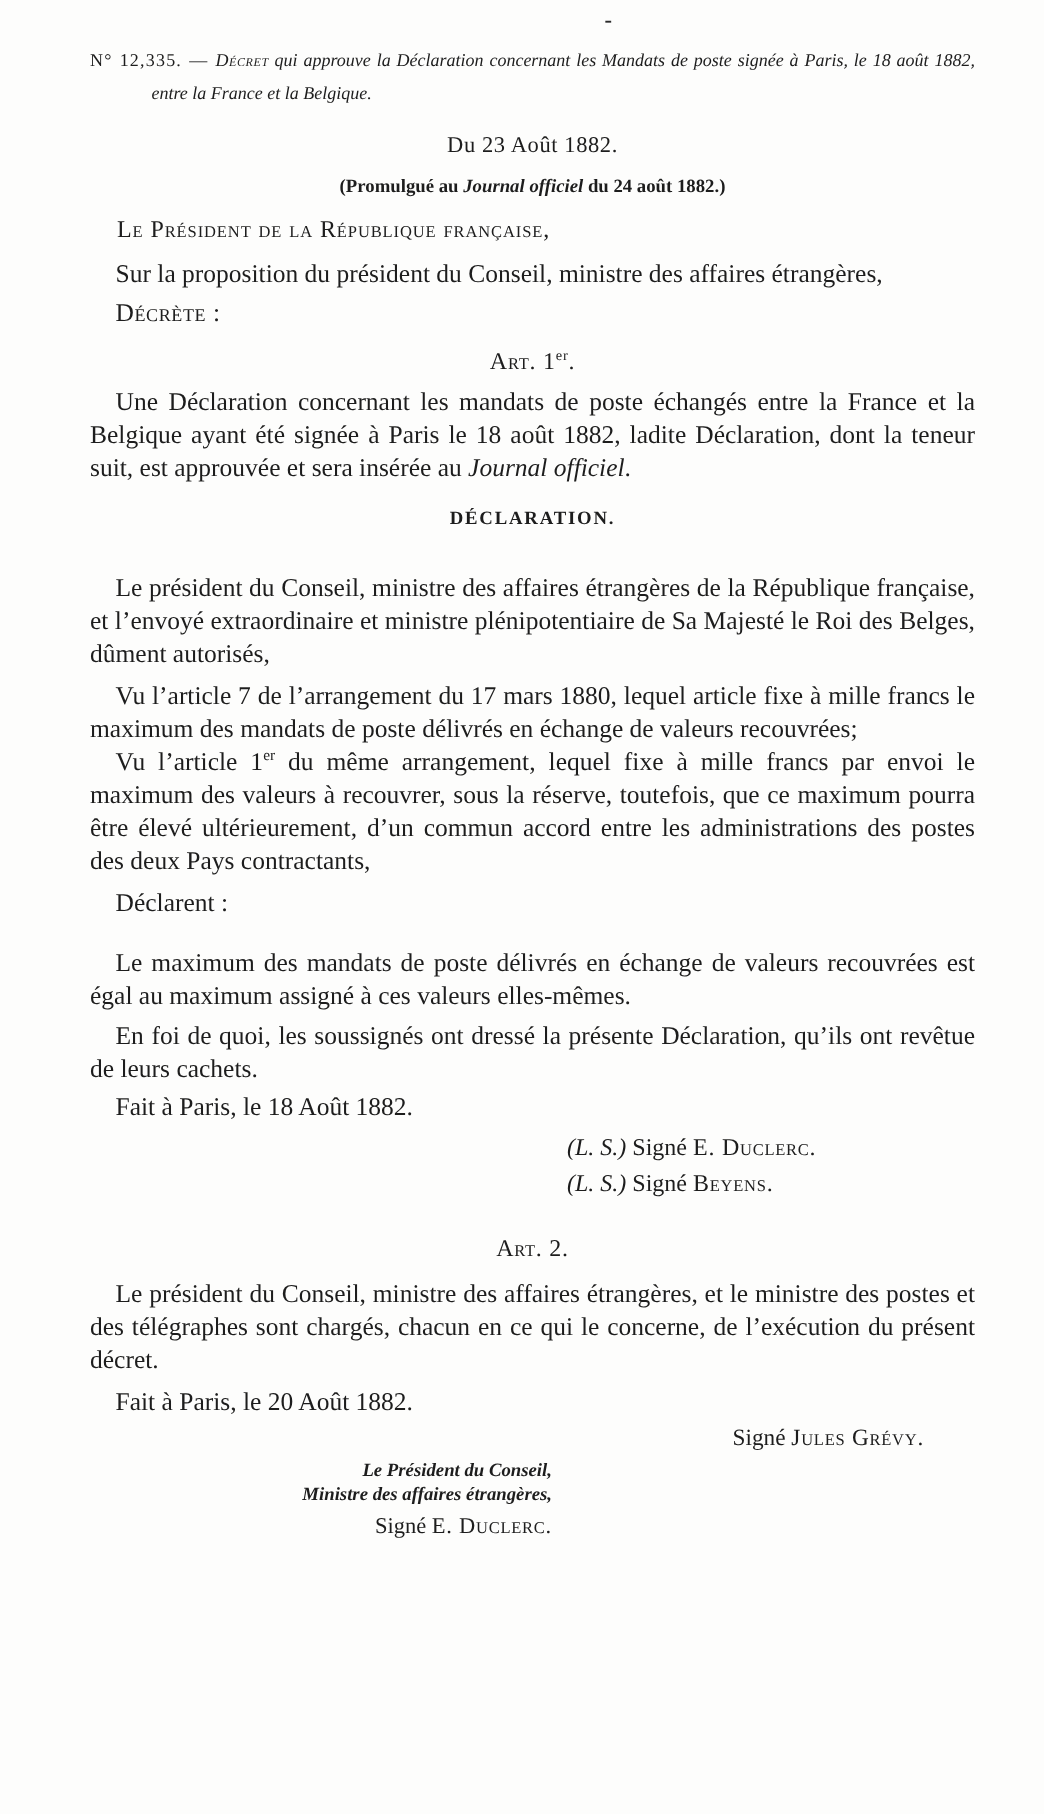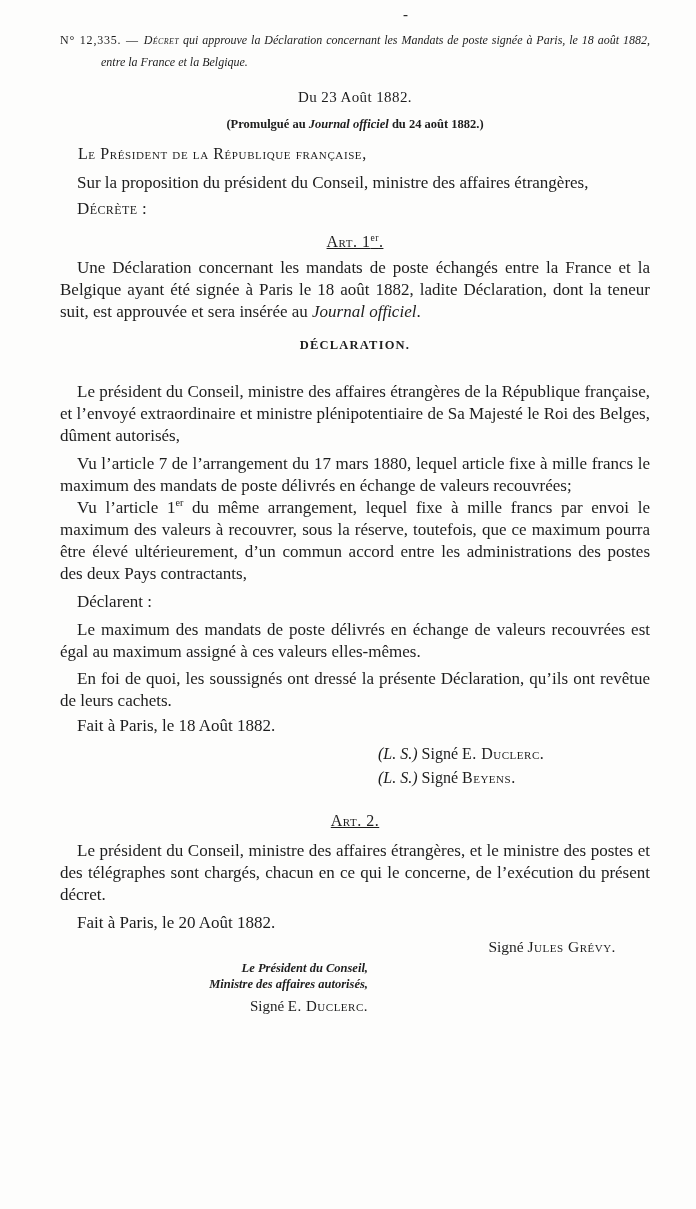--- a/index.html
+++ b/index.html
@@ -85,21 +85,20 @@
   }
   .m-proposition { margin-top: 8px; }
   .m-decrete { margin-top: 5px; font-variant: small-caps; letter-spacing: 0.4px; }
   .art-heading {
     margin-top: 13px;
     text-align: center;
     font-size: 16px;
     font-variant: small-caps;
     letter-spacing: 0.5px;
     line-height: 20px;
-    text-decoration: underline;
   }
   .art-heading sup, .para sup {
     font-size: 0.6em;
     vertical-align: super;
     line-height: 0;
     font-variant: normal;
   }
   .m-art1body { margin-top: 5px; }
   .it { font-style: italic; }
   .declaration-heading {
@@ -107,21 +106,21 @@
     text-align: center;
     font-size: 12.5px;
     letter-spacing: 1.2px;
     font-weight: 600;
     line-height: 15px;
   }
   .m-p1 { margin-top: 28px; }
   .m-p2 { margin-top: 6px; }
   .m-p3 { margin-top: 0; }
   .m-declarent { margin-top: 7px; }
-  .m-p4 { margin-top: 7px; }
+  .m-p4 { margin-top: 19px; }
   .m-p5 { margin-top: 5px; }
   .m-fait1 { margin-top: 4px; }
   
   .sig-block {
     margin-top: 6px;
     margin-left: 318px;
   }
   .sig-row {
     font-size: 16px;
     line-height: 24px;
@@ -201,18 +200,18 @@
     </div>
 
     <p class="art-heading m-art2head sc">Art. 2.</p>
     <p class="para m-art2body">Le président du Conseil, ministre des affaires étrangères, et le ministre des postes et des télégraphes sont chargés, chacun en ce qui le concerne, de l’exécution du présent décret.</p>
     <p class="line m-fait2">Fait à Paris, le 20 Août 1882.</p>
 
     <p class="grevy-line"><span>Signé </span><span class="sig-name">Jules Grévy.</span></p>
 
     <div class="countersig">
       <p class="countersig-role">Le Président du Conseil,</p>
-      <p class="countersig-role">Ministre des affaires autorisés,</p>
+      <p class="countersig-role">Ministre des affaires étrangères,</p>
       <p class="countersig-name"><span>Signé </span><span class="sig-name">E. Duclerc.</span></p>
     </div>
 
   </div>
 </div>
 
 </body></html>

